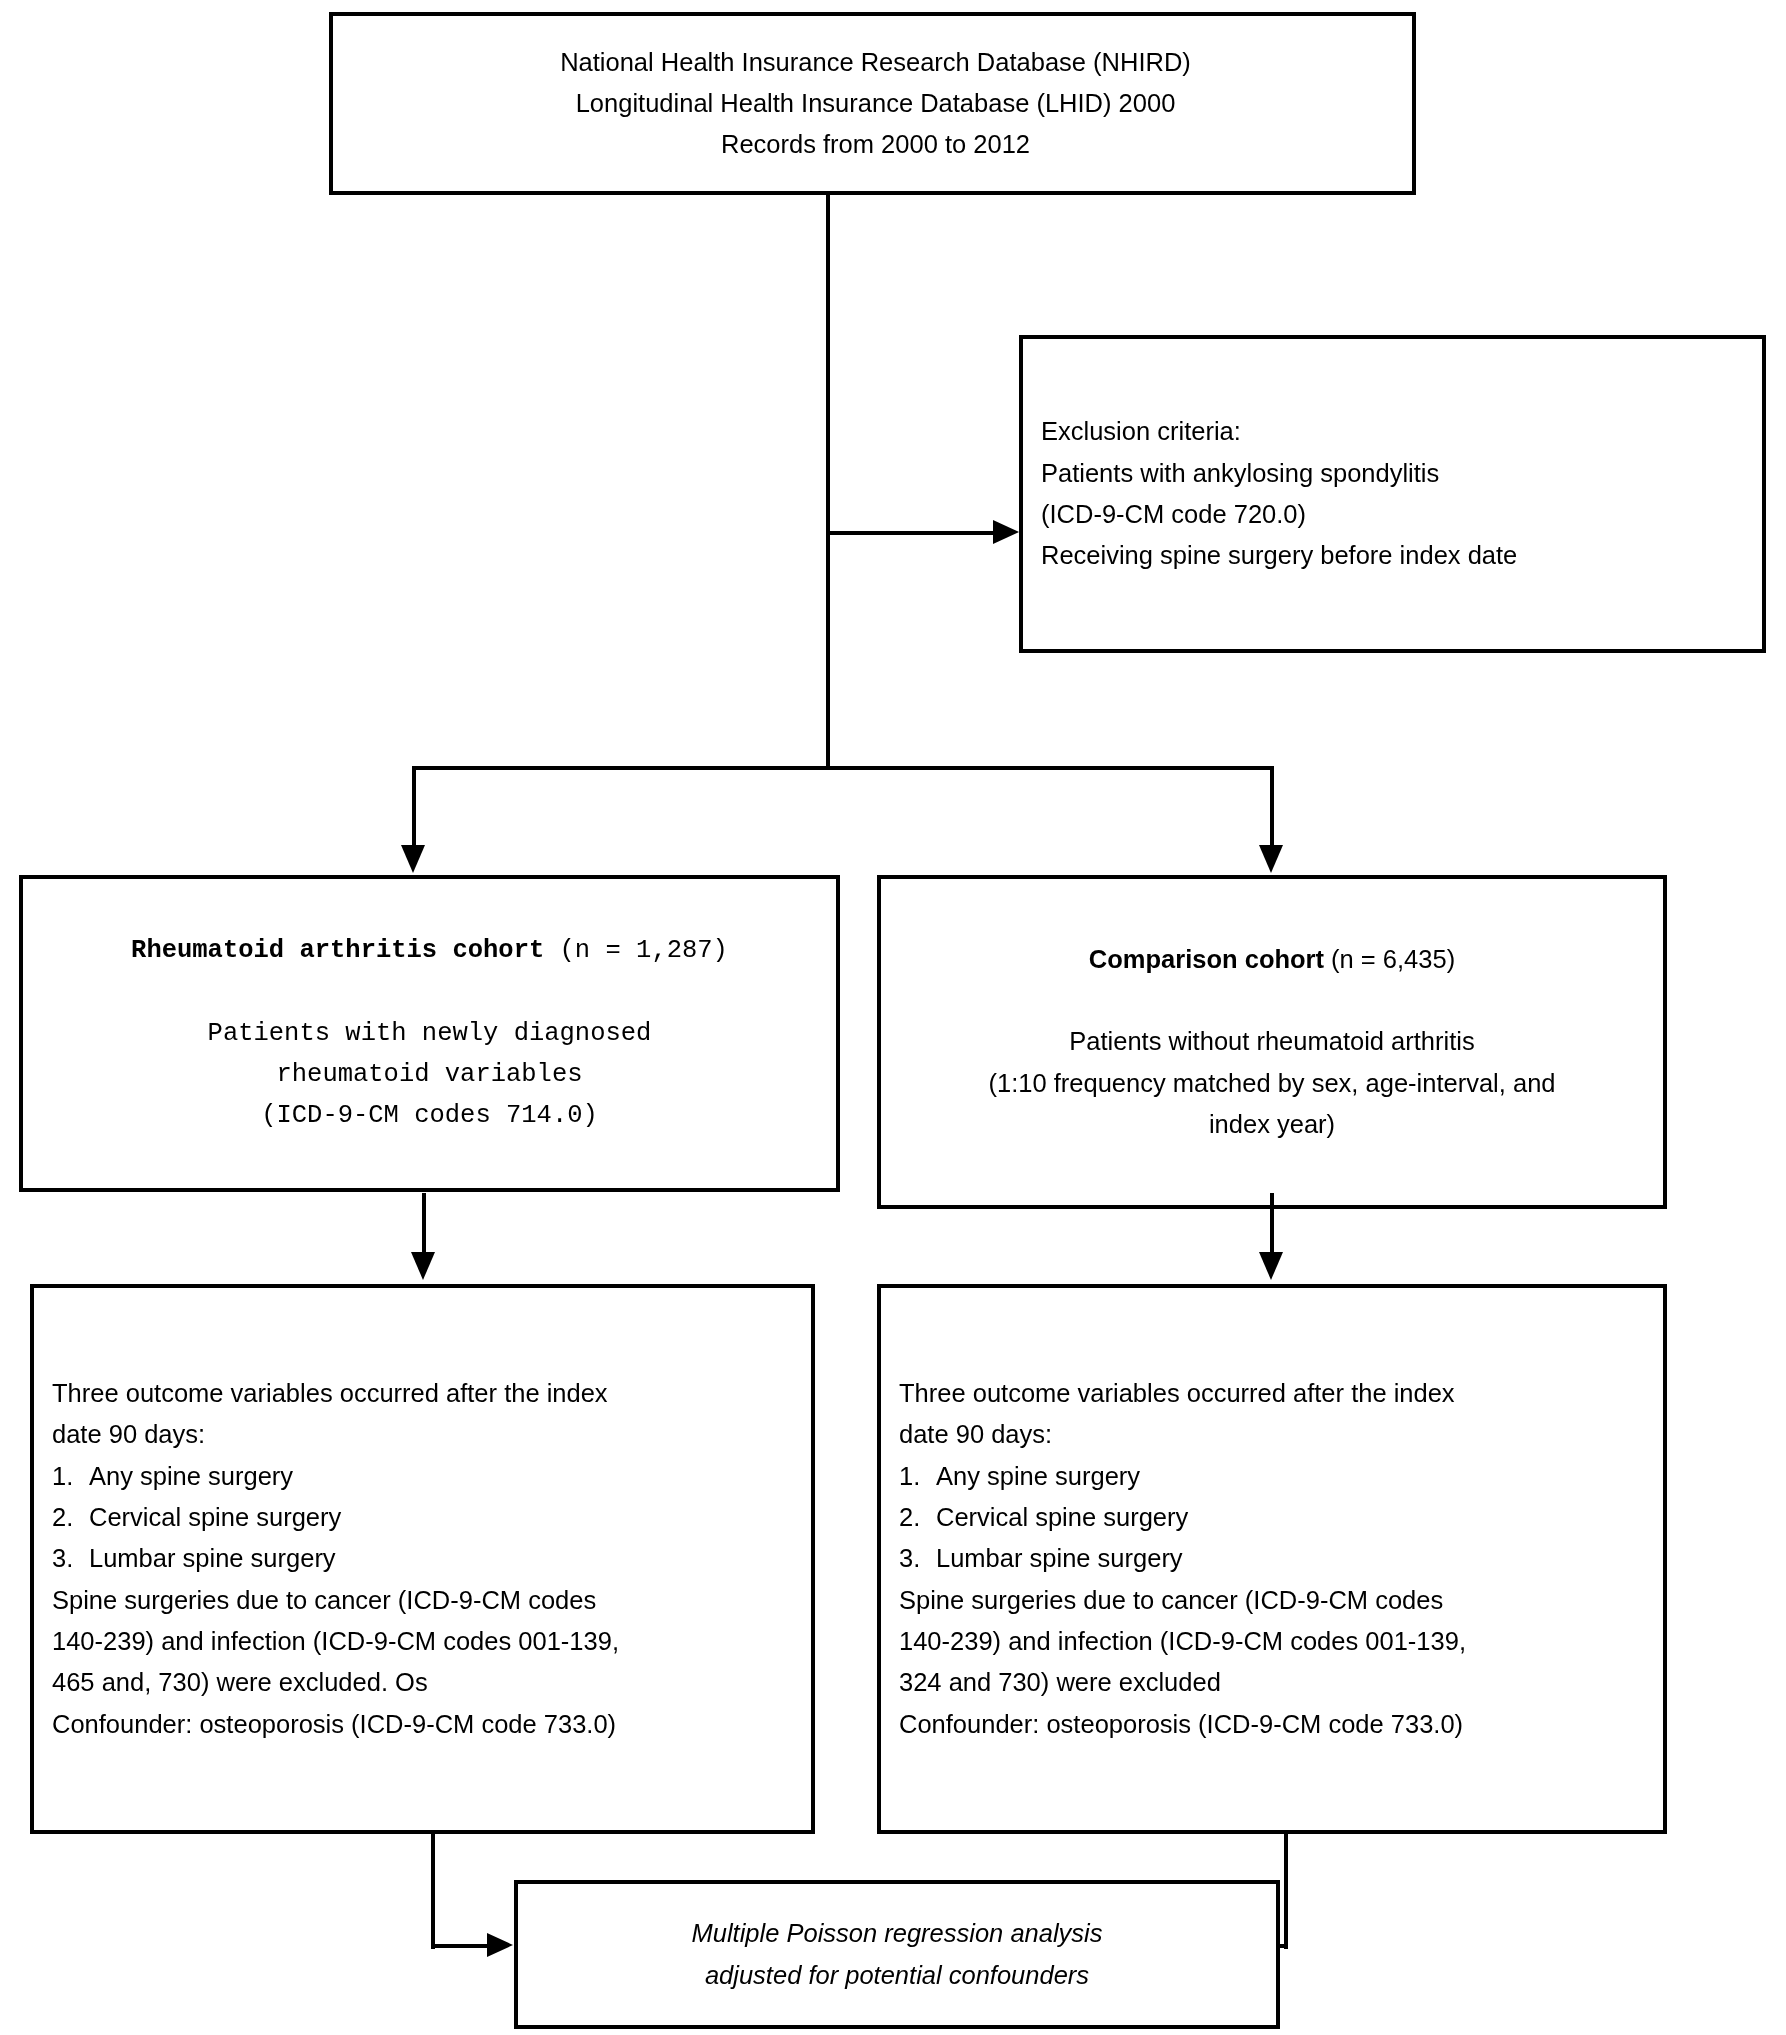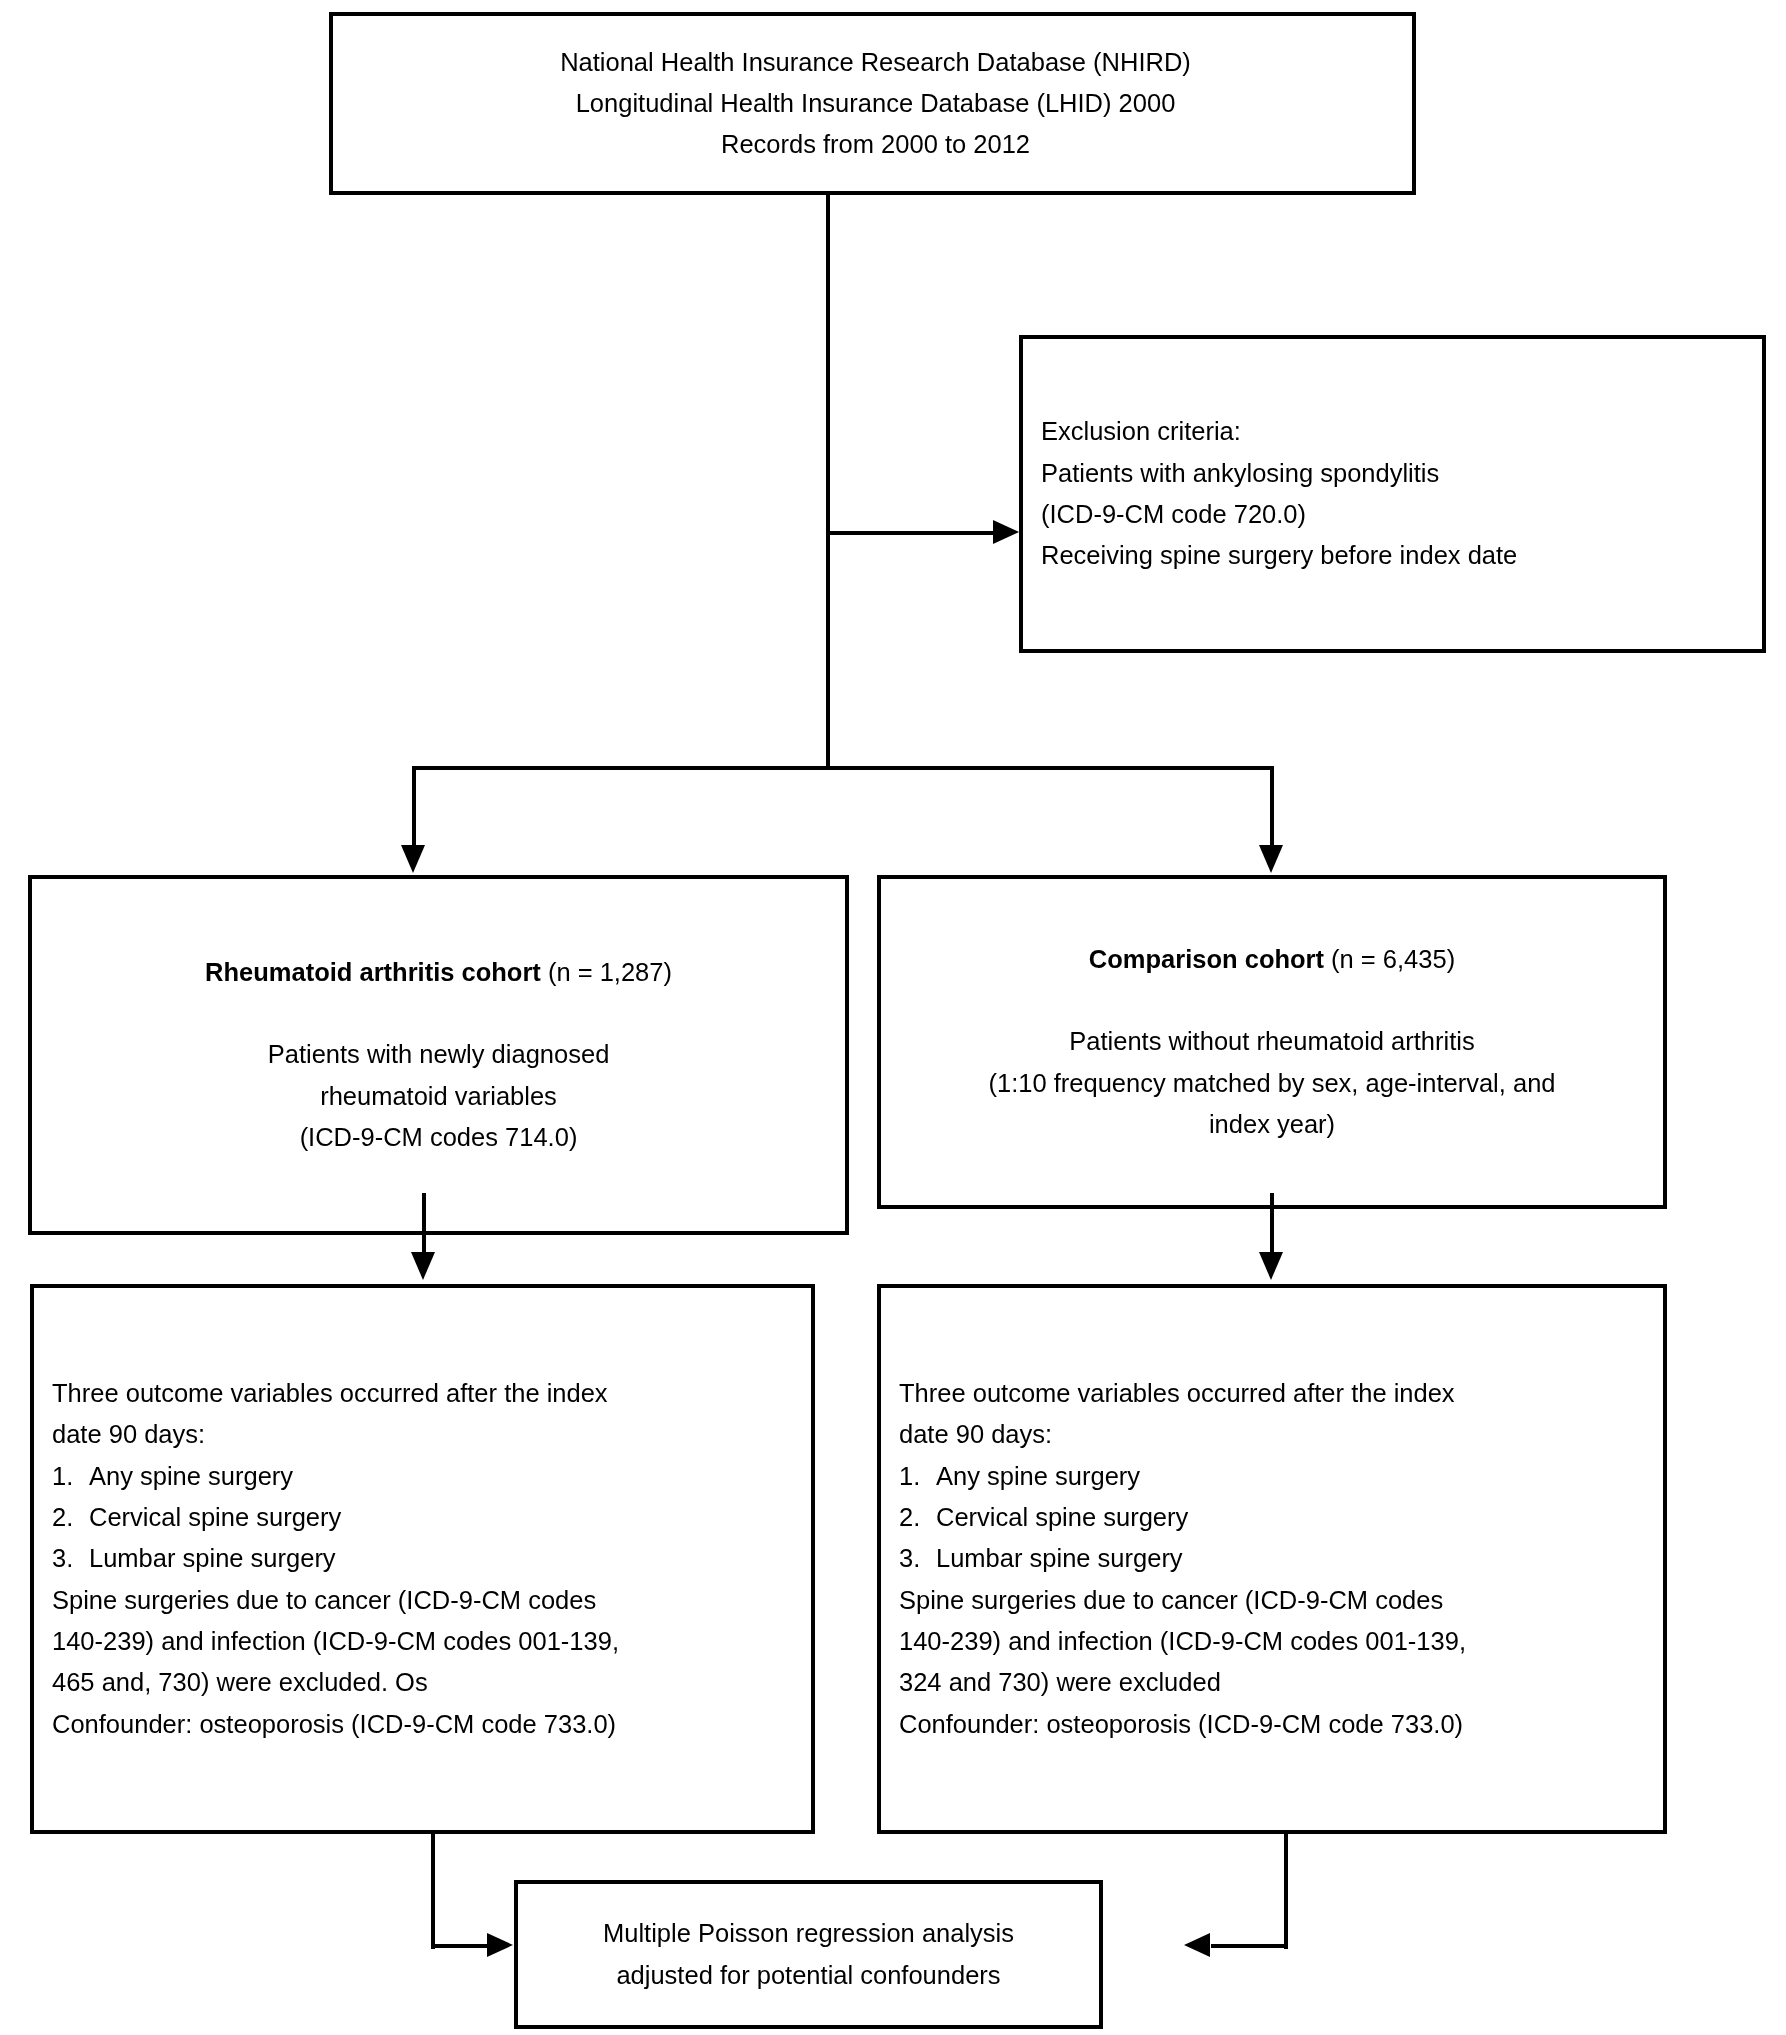--- a/index.html
+++ b/index.html
@@ -80,21 +80,21 @@
     <div class="ln">(ICD-9-CM code 720.0)</div>
     <div class="ln">Receiving spine surgery before index date</div>
   </div>
 
   <div class="hline" style="left:412px;top:766px;width:862px;"></div>
   <div class="vline" style="left:412px;top:766px;height:81px;"></div>
   <div class="arrow-down" style="left:401px;top:845px;"></div>
   <div class="vline" style="left:1270px;top:766px;height:81px;"></div>
   <div class="arrow-down" style="left:1259px;top:845px;"></div>
 
-  <div class="box center" style="left:28px;top:875px;width:821px;height:360px;">
+  <div class="box center" style="left:19px;top:875px;width:821px;height:317px;font-family:Liberation Mono, monospace;">
     <div class="ln"><span class="b">Rheumatoid arthritis cohort</span><span> (n = 1,287)</span></div>
     <div class="ln" style="height:41px;"></div>
     <div class="ln">Patients with newly diagnosed</div>
     <div class="ln">rheumatoid variables</div>
     <div class="ln">(ICD-9-CM codes 714.0)</div>
   </div>
 
   <div class="box center" style="left:877px;top:875px;width:790px;height:334px;">
     <div class="ln"><span class="b">Comparison cohort</span><span> (n = 6,435)</span></div>
     <div class="ln" style="height:41px;"></div>
@@ -133,19 +133,19 @@
   </div>
 
   <div class="vline" style="left:431px;top:1834px;height:115px;"></div>
   <div class="hline" style="left:431px;top:1944px;width:56px;"></div>
   <div class="arrow-right" style="left:487px;top:1933px;"></div>
 
   <div class="vline" style="left:1284px;top:1834px;height:115px;"></div>
   <div class="hline" style="left:1211px;top:1944px;width:77px;"></div>
   <div class="arrow-left" style="left:1184px;top:1933px;"></div>
 
-  <div class="box center" style="left:514px;top:1880px;width:589px;height:149px;">
+  <div class="box center" style="left:514px;top:1880px;width:766px;height:149px;font-style:italic;">
     <div class="ln">Multiple Poisson regression analysis</div>
     <div class="ln">adjusted for potential confounders</div>
   </div>
 
 </div>
 
 
 </body></html>

